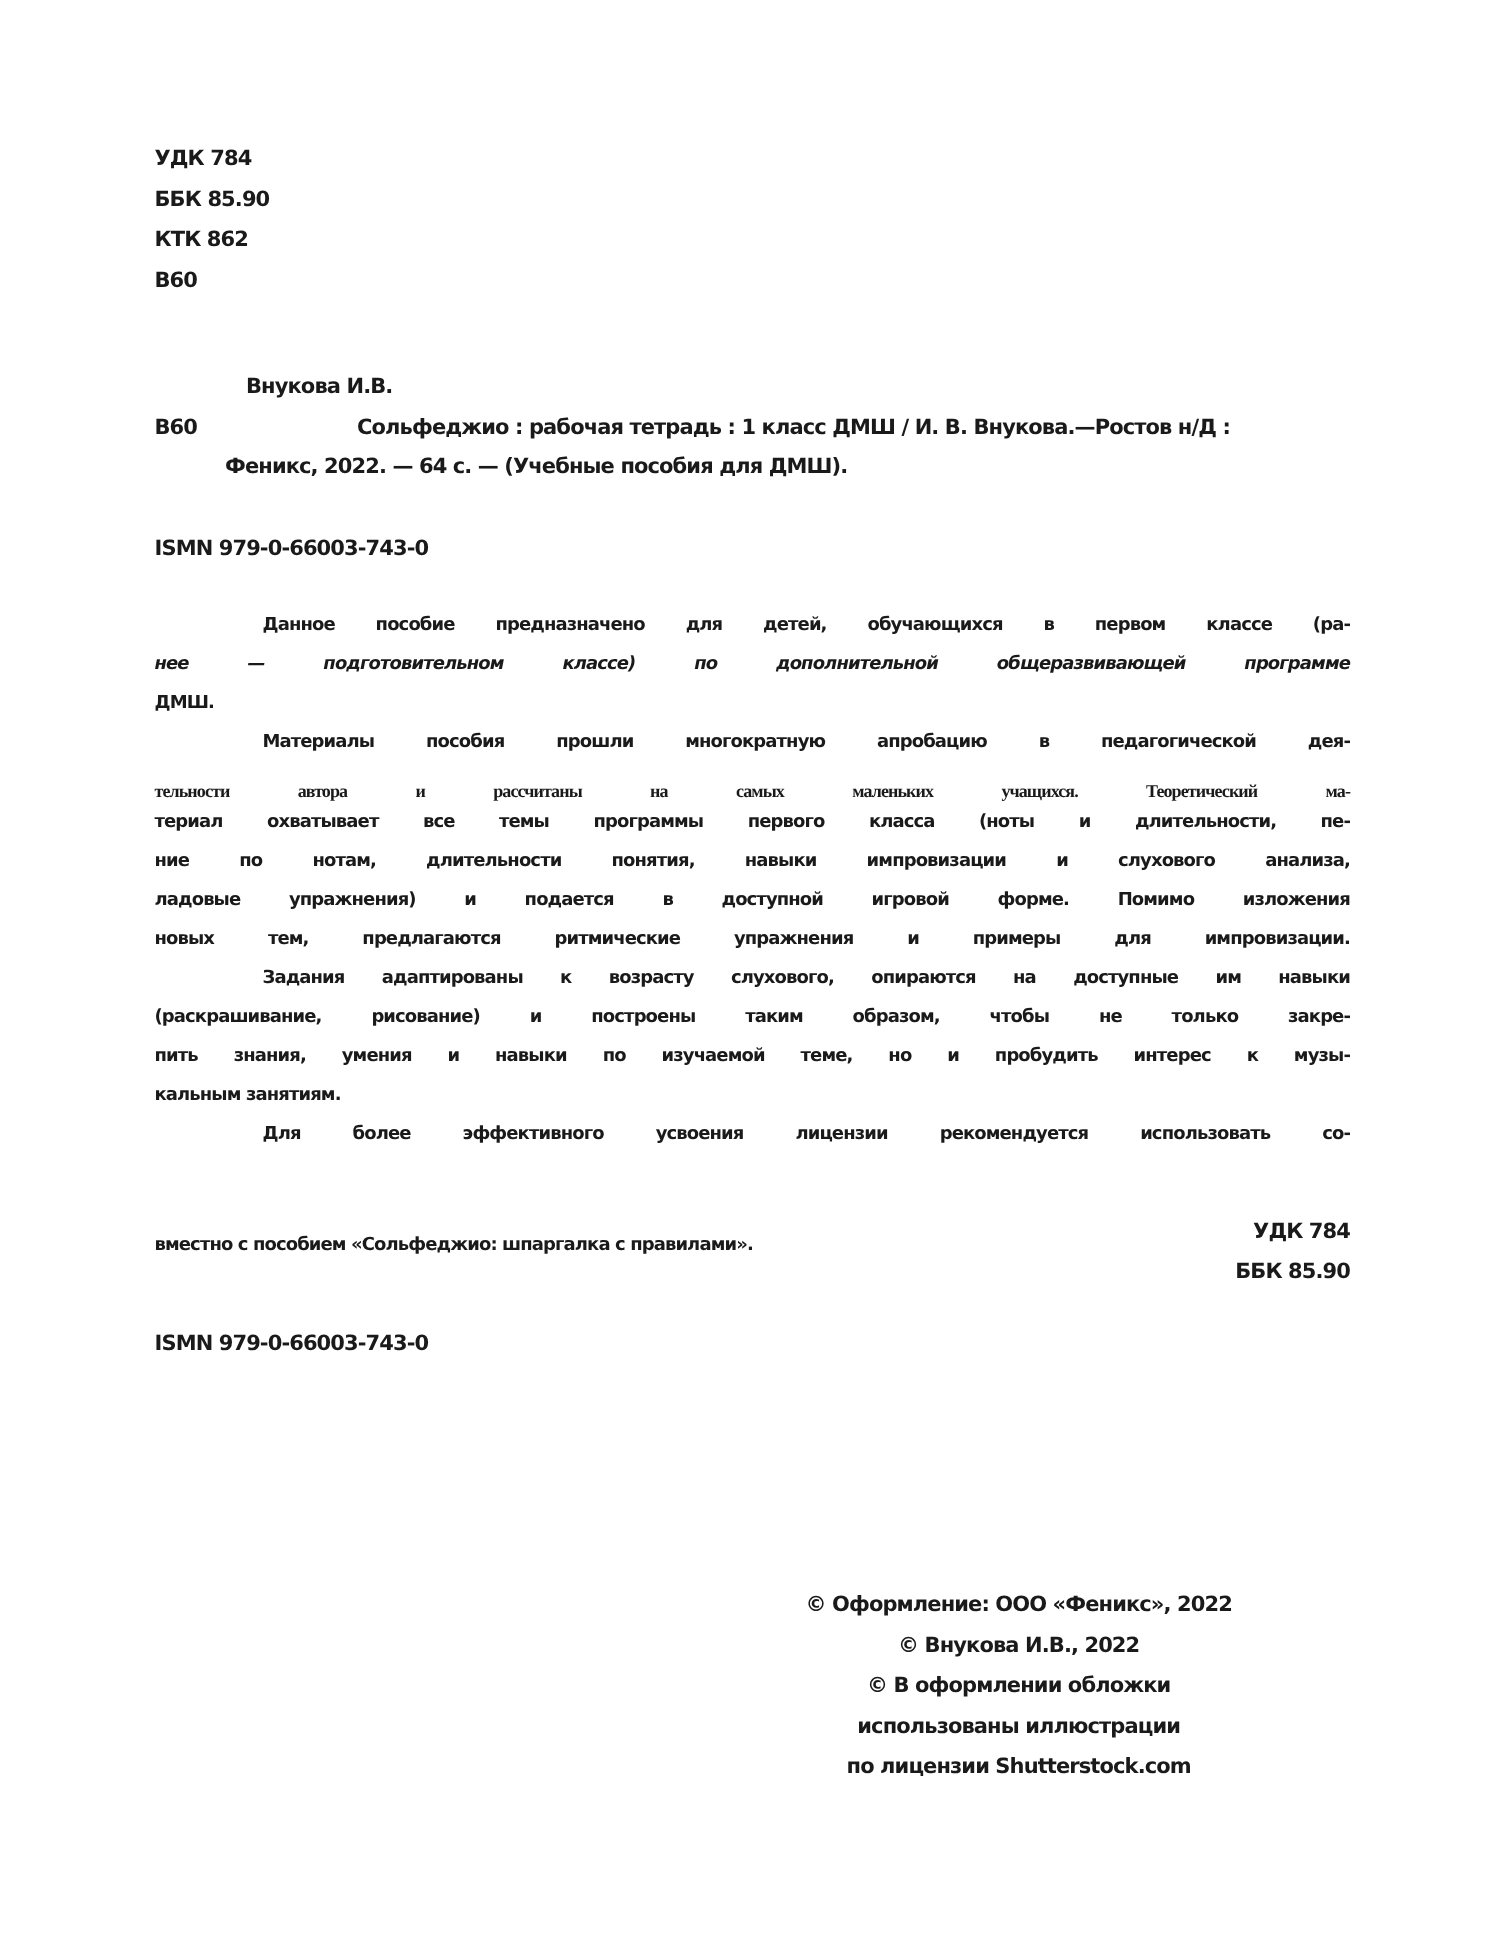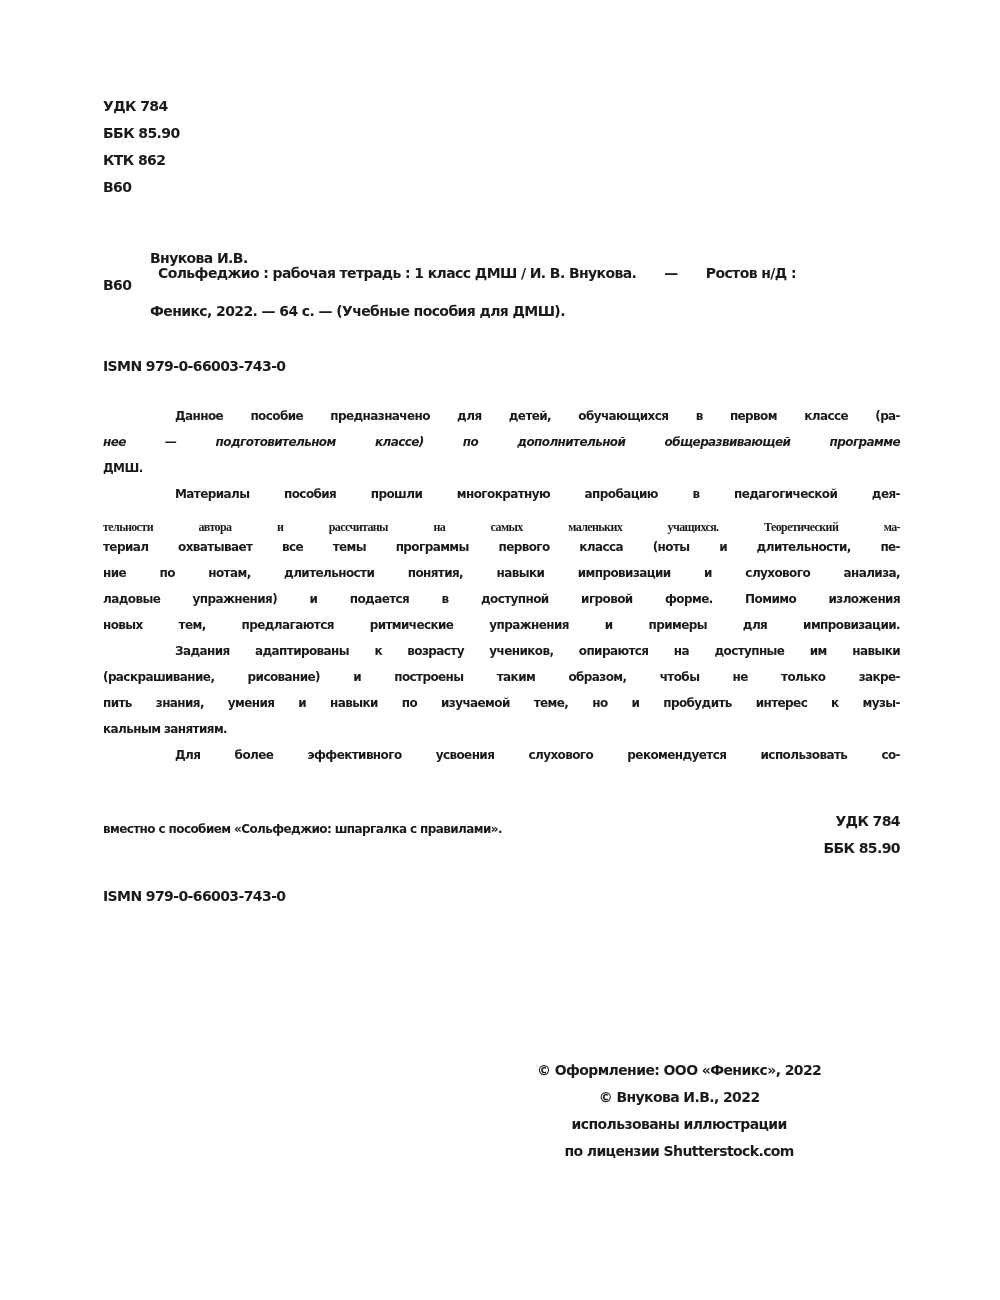--- a/index.html
+++ b/index.html
@@ -19,23 +19,23 @@
     .t {
       font-size: 14px;
       font-weight: bold;
       letter-spacing: -0.6px;
       white-space: nowrap;
       line-height: 26px;
     }
     .codes { left: 103px; top: 93px; }
     .codes div { height: 27px; line-height: 27px; }
 
-    .author { left: 150px; top: 245px; }
+    .author { left: 164px; top: 245px; }
     .b60 { left: 103px; top: 272px; }
-    .bib1 { left: 158px; top: 260px; width: 742px; display: flex; justify-content: flex-start; gap: 28px; }
+    .bib1 { left: 158px; top: 272px; width: 742px; display: flex; justify-content: center; }
     .bib2 { left: 150px; top: 298px; }
 
     .isbn1 { left: 103px; top: 353px; }
 
     .para-line {
       position: absolute;
       left: 103px;
       width: 797px;
       font-size: 12px;
       font-weight: bold;
@@ -78,33 +78,34 @@
 <div id="annotation">
     <div class="para-line justify indent" style="top: 403px;">Данное пособие предназначено для детей, обучающихся в первом классе (ра-</div>
     <div class="para-line justify" style="top: 429.1px; font-style: italic;">нее — подготовительном классе) по дополнительной общеразвивающей программе</div>
     <div class="para-line" style="top: 455.2px;">ДМШ.</div>
     <div class="para-line justify indent" style="top: 481.3px;">Материалы пособия прошли многократную апробацию в педагогической дея-</div>
     <div class="para-line justify" style="top: 514px; font-family: Liberation Serif, serif;">тельности автора и рассчитаны на самых маленьких учащихся. Теоретический ма-</div>
     <div class="para-line justify" style="top: 533.5px;">териал охватывает все темы программы первого класса (ноты и длительности, пе-</div>
     <div class="para-line justify" style="top: 559.6px;">ние по нотам, длительности понятия, навыки импровизации и слухового анализа,</div>
     <div class="para-line justify" style="top: 585.7px;">ладовые упражнения) и подается в доступной игровой форме. Помимо изложения</div>
     <div class="para-line justify" style="top: 611.8px;">новых тем, предлагаются ритмические упражнения и примеры для импровизации.</div>
-    <div class="para-line justify indent" style="top: 637.9px;">Задания адаптированы к возрасту учеников, опираются на доступные им навыки</div>
+    <div class="para-line justify indent" style="top: 637.9px;">Задания адаптированы к возрасту слухового, опираются на доступные им навыки</div>
     <div class="para-line justify" style="top: 664px;">(раскрашивание, рисование) и построены таким образом, чтобы не только закре-</div>
     <div class="para-line justify" style="top: 690.1px;">пить знания, умения и навыки по изучаемой теме, но и пробудить интерес к музы-</div>
     <div class="para-line" style="top: 716.2px;">кальным занятиям.</div>
-    <div class="para-line justify indent" style="top: 742.3px;">Для более эффективного усвоения слухового рекомендуется использовать со-</div>
+    <div class="para-line justify indent" style="top: 742.3px;">Для более эффективного усвоения лицензии рекомендуется использовать со-</div>
     <div class="para-line" style="top: 768.4px; margin-top: 48px;">вместно с пособием «Сольфеджио: шпаргалка с правилами».</div>
   </div>
 
 <div class="abs t udk-right">
   <div>УДК 784</div>
   <div>ББК 85.90</div>
 </div>
 
 <div class="abs t isbn2">ISMN 979-0-66003-743-0</div>
 
 <div class="abs t copyright">
   <div>© Оформление: ООО «Феникс», 2022</div>
   <div>© Внукова И.В., 2022</div>
+  <div>© В оформлении обложки</div>
   <div>использованы иллюстрации</div>
   <div>по лицензии Shutterstock.com</div>
 </div>
 
 </body></html>

